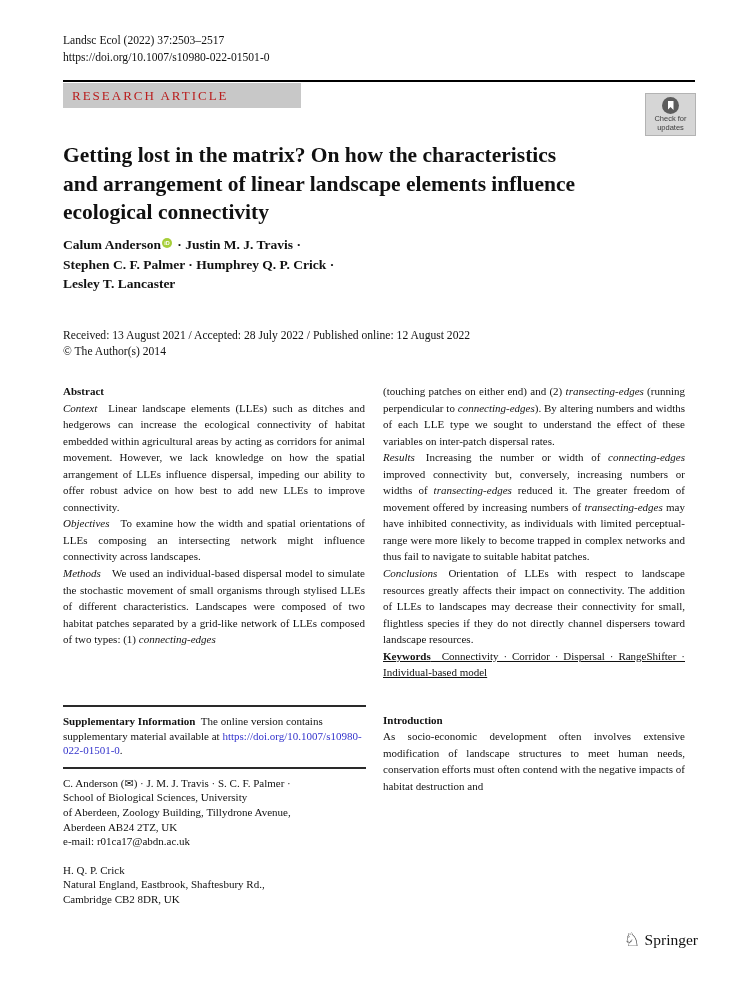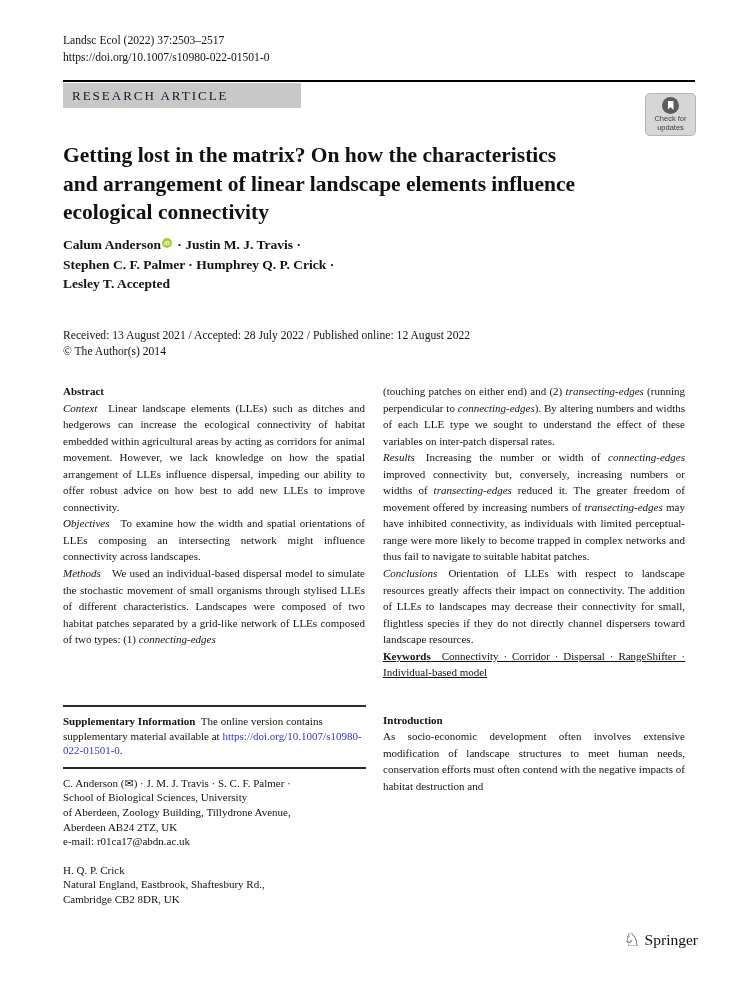--- a/index.html
+++ b/index.html
@@ -3,25 +3,25 @@
 <meta charset="utf-8">
 <style>
   html,body{margin:0;padding:0;background:#fff;}
   .page{position:relative;width:742px;height:988px;background:#fff;overflow:hidden;
         font-family:"Liberation Serif","DejaVu Serif",serif;color:#111;}
 
   
   .journal-block{position:absolute;left:63px;top:33px;font-size:11.6px;line-height:16.5px;}
   .top-rule{position:absolute;left:63px;top:80px;width:632px;height:2px;background:#000;}
   .research-bar{position:absolute;left:63px;top:83px;width:238px;height:25px;background:#c8c8c8;
-                font-size:13px;letter-spacing:2px;line-height:25px;padding-left:9px;box-sizing:border-box;color:#0f172a;}
+                font-size:13px;letter-spacing:2px;line-height:25px;padding-left:9px;box-sizing:border-box;color:#b91c1c;}
 
   
   .update-badge{position:absolute;left:645px;top:93px;width:51px;height:43px;background:#d6d6d6;
-                border:1px solid #b3b3b3;border-radius:5px;text-align:center;cursor:pointer;box-sizing:border-box;}
+                border:1px solid #b3b3b3;border-radius:0;text-align:center;cursor:pointer;box-sizing:border-box;}
   .badge-circle{width:17px;height:17px;border-radius:50%;background:#5c5c5c;margin:3px auto 1px;position:relative;}
   .badge-bookmark{position:absolute;left:5.5px;top:4px;width:6px;height:9px;background:#fff;
                   clip-path:polygon(0 0,100% 0,100% 100%,50% 68%,0 100%);}
   .badge-text{font-family:"Liberation Sans","DejaVu Sans",sans-serif;font-size:7.5px;line-height:8.5px;color:#3d3d3d;}
 
   
   .title{position:absolute;left:63px;top:141px;font-size:21.5px;font-weight:bold;line-height:28.5px;white-space:nowrap;}
   .authors{position:absolute;left:63px;top:235px;font-size:13.5px;font-weight:bold;line-height:19.5px;}
   .meta{position:absolute;left:63px;top:328px;font-size:11.6px;line-height:16px;}
 
@@ -78,21 +78,21 @@
 
   <div class="title">
       <div>Getting lost in the matrix? On how the characteristics</div>
       <div>and arrangement of linear landscape elements influence</div>
       <div>ecological connectivity</div>
     </div>
 
   <div class="authors">
     <div><span>Calum Anderson</span><span class="seg-orcid"></span><span> · Justin M. J. Travis ·</span></div>
     <div>Stephen C. F. Palmer · Humphrey Q. P. Crick ·</div>
-    <div>Lesley T. Accepted</div>
+    <div>Lesley T. Lancaster</div>
   </div>
 
   <div class="meta">
     <div>Received: 13 August 2021 / Accepted: 28 July 2022 / Published online: 12 August 2022</div>
     <div>© The Author(s) 2014</div>
   </div>
 
   <div class="col-left body-text">
     <div class="abstract-heading">Abstract</div>
     <p><span class="seg-i">Context</span><span> Linear landscape elements (LLEs) such as ditches and hedgerows can increase the ecological connectivity of habitat embedded within agricultural areas by acting as corridors for animal movement. However, we lack knowledge on how the spatial arrangement of LLEs influence dispersal, impeding our ability to offer robust advice on how best to add new LLEs to improve connectivity.</span></p>

